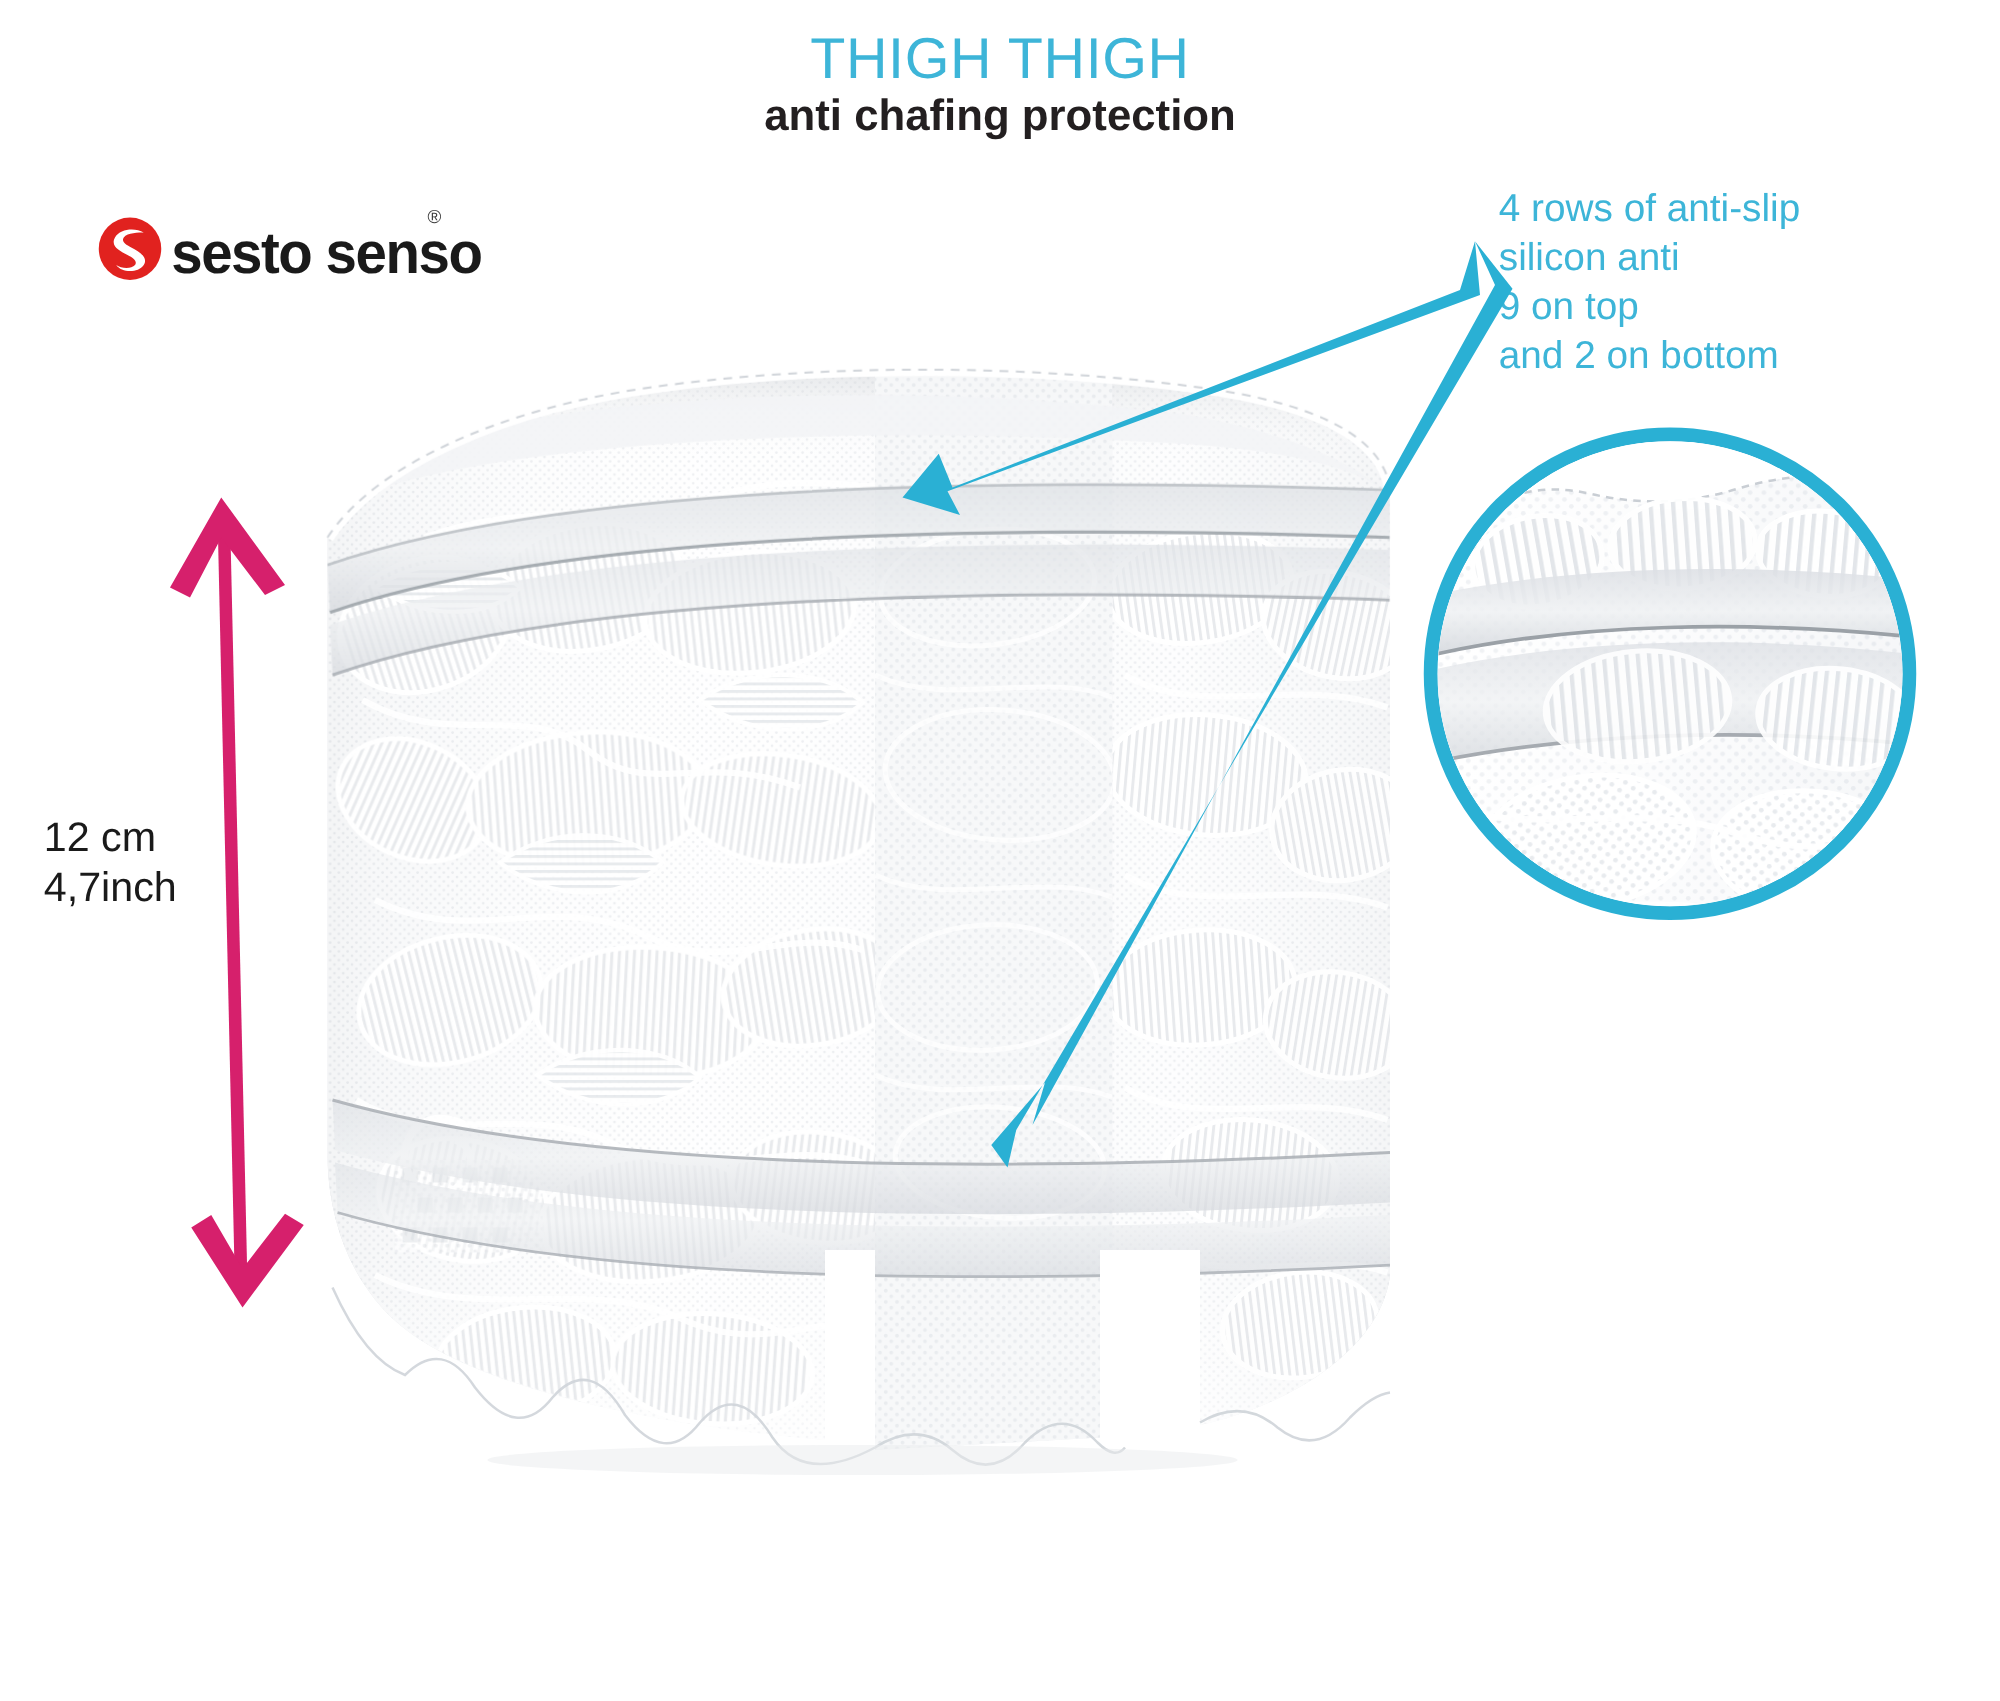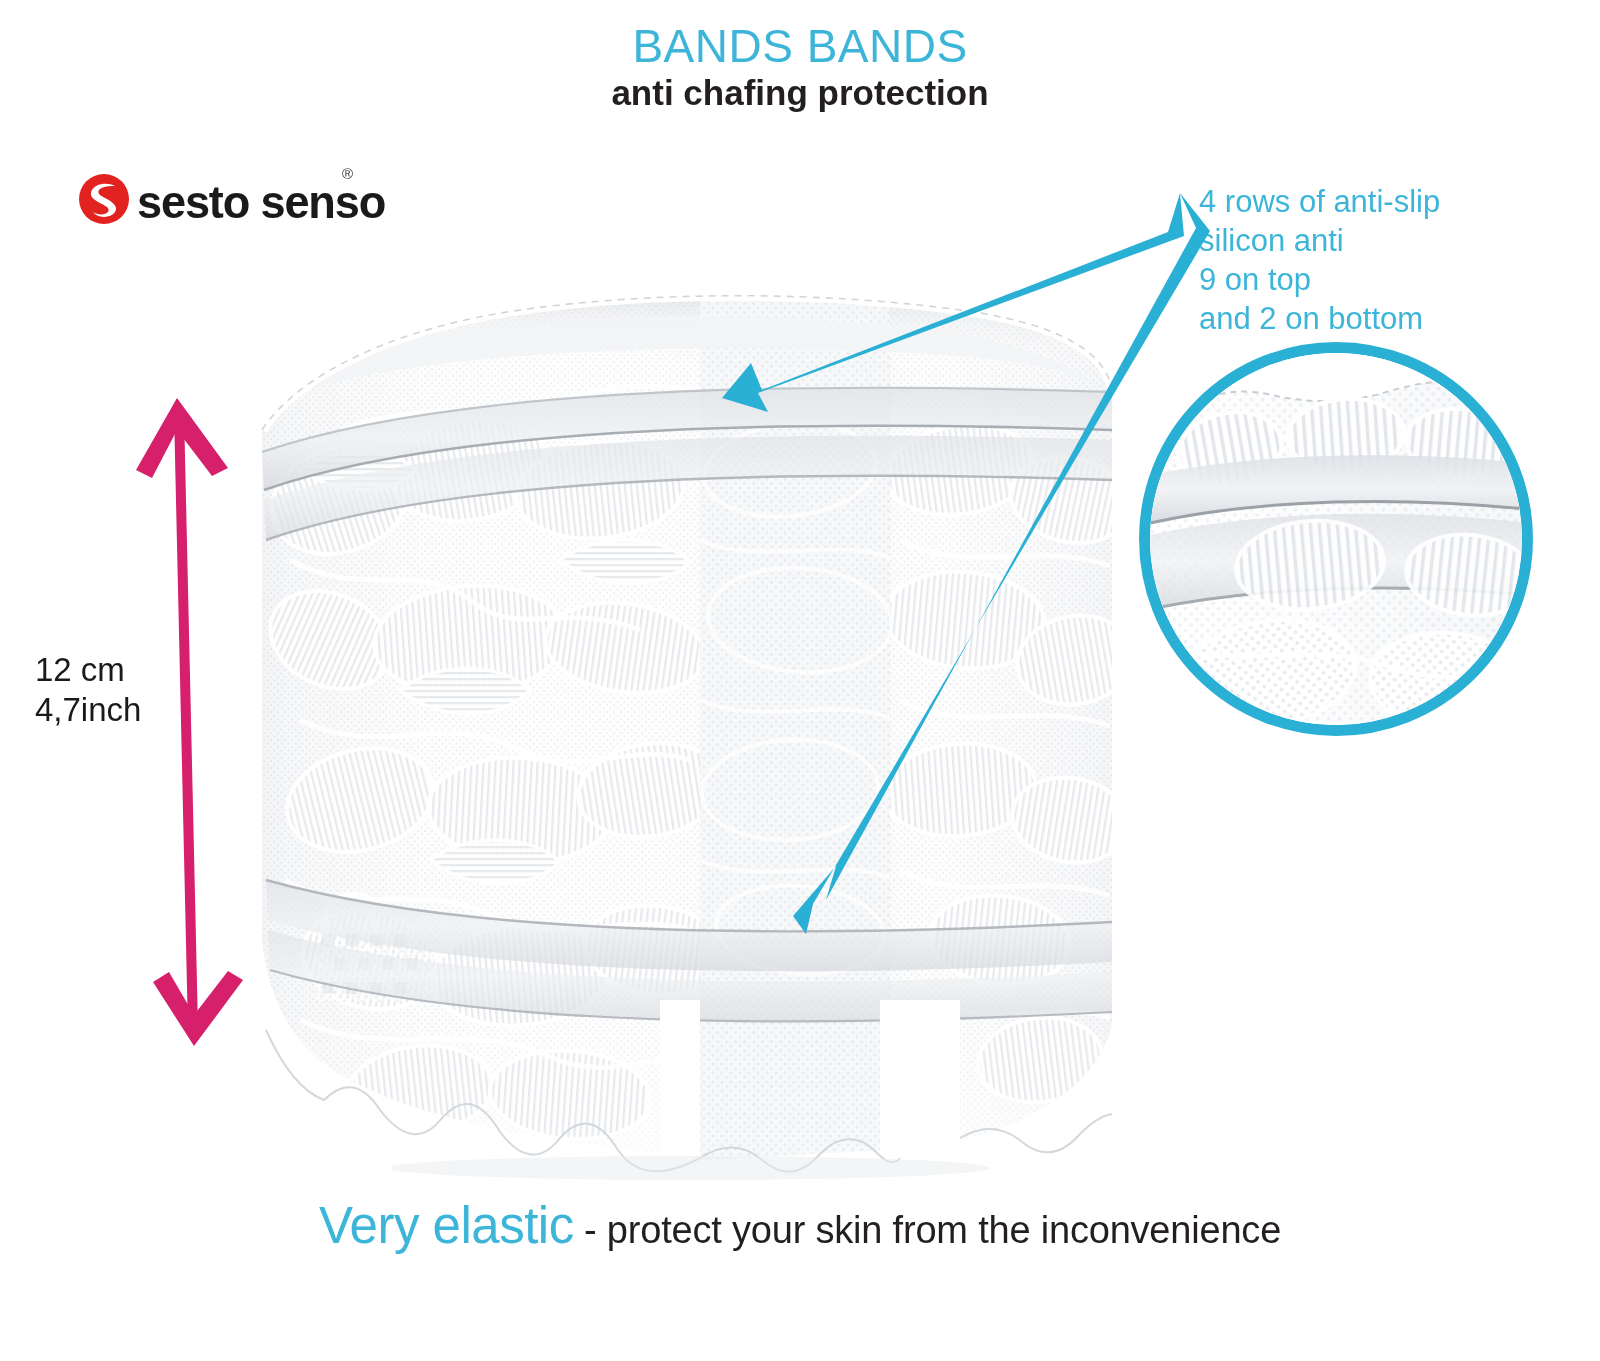--- a/index.html
+++ b/index.html
@@ -83,21 +83,20 @@
   
   #callout {
     position: absolute;
     left: 1199px;
     top: 147px;
     width: 330px;
     color: #3db5d8;
     font-size: 31px;
     line-height: 1.26;
     font-weight: 400;
-    margin-top: 35px;
   }
   #callout div { white-space: nowrap; }
 
   
   #dimension-label {
     position: absolute;
     left: 35px;
     top: 650px;
     width: 140px;
     text-align: left;
@@ -469,21 +468,21 @@
 
       <path d="M174,412 L184,412 L198,1028 L188,1032 Z"></path>
 
       <path d="M177,398 L228,468 L212,476 L177,430 L152,478 L136,470 Z"></path>
 
       <path d="M194,1046 L243,980 L228,971 L194,1015 L169,972 L153,982 Z"></path>
     </g>
   </svg>
 
   <div id="header-block">
-    <div id="title">BANDS BANDS</div>
+    <div id="title">THIGH THIGH</div>
     <div id="subtitle">anti chafing protection</div>
   </div>
 
   <div id="logo">
     <span id="logo-mark">
       <svg width="52" height="52" viewBox="0 0 52 52">
         <circle cx="26" cy="26" r="25" fill="#e1221f"></circle>
         <path d="M37,13 C30,9 18,10 14,17 C10,24 18,28 24,31
                  C29,33.5 32,36 30,39 C27,42.5 19,42 15,39
                  C19,45 32,46 37,39 C41,33 33,28 27,25
@@ -499,17 +498,14 @@
     <div>silicon anti</div>
     <div>9 on top</div>
     <div>and 2 on bottom</div>
   </div>
 
   <div id="dimension-label">
     <div>12 cm</div>
     <div>4,7inch</div>
   </div>
 
-  <div id="bottom-caption">
-    <span id="caption-accent">Very elastic</span><span id="caption-rest"> - protect your skin from the inconvenience</span>
-  </div>
 
 </div>
 
 </body></html>

